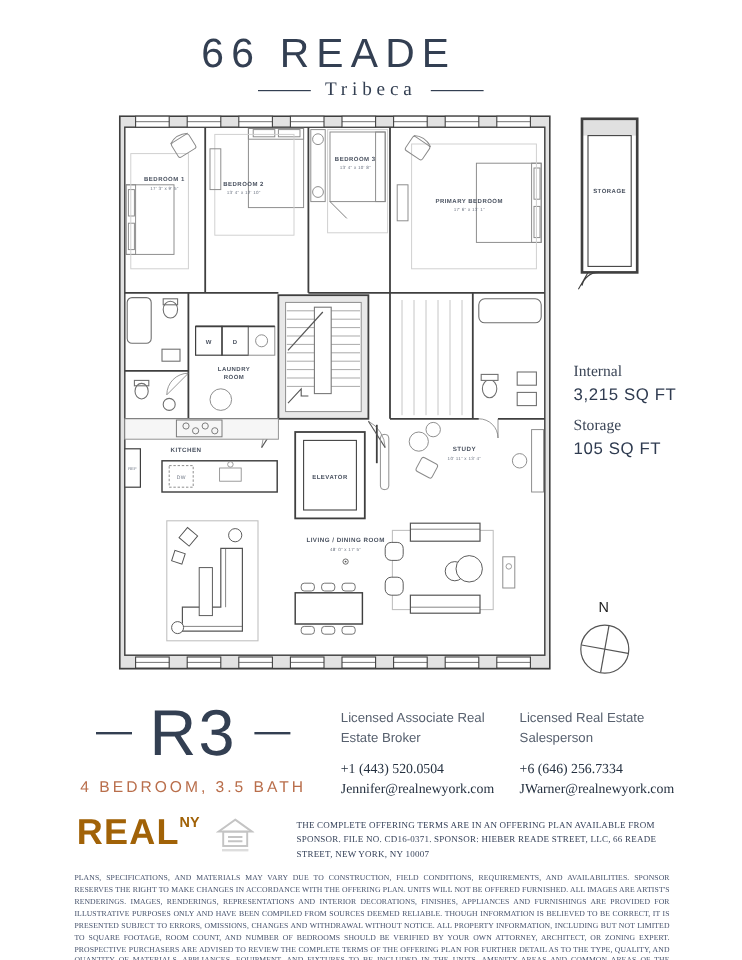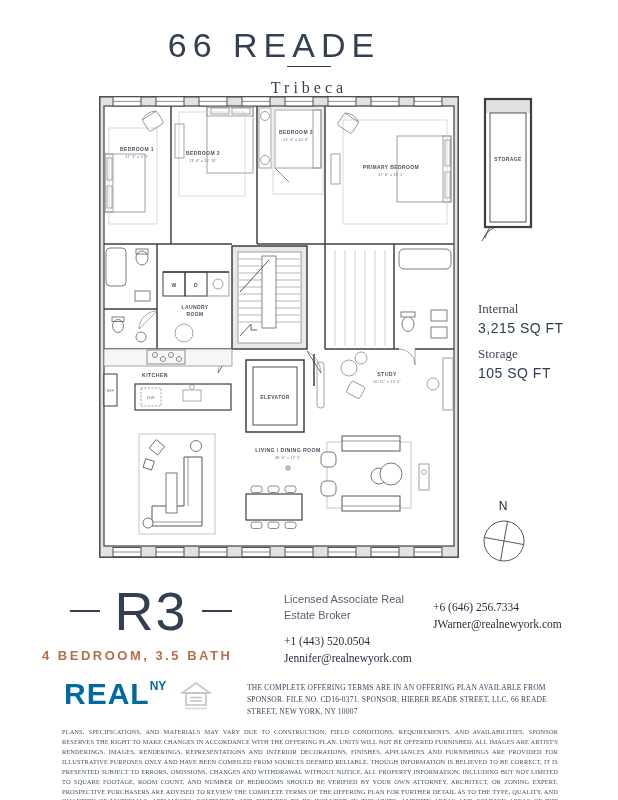--- a/index.html
+++ b/index.html
@@ -8,55 +8,55 @@
     position:relative; width:618px; height:800px; background:#ffffff;
     font-family:"Liberation Sans", sans-serif; overflow:hidden;
   }
   
   .bldg-title {
     position:absolute; top:26px; left:0; width:548px; text-align:center;
     font-size:34px; font-weight:500; letter-spacing:6px; color:#333f52;
   }
   .hood-row {
     position:absolute; top:66px; left:0; width:618px;
-    display:flex; align-items:center; justify-content:center; gap:12px;flex-direction:column;
+    display:flex; align-items:center; justify-content:center; gap:12px;
   }
   .hood-row .rule { width:44px; height:1px; background:#333f52; }
   .hood-name {
     font-family:"Liberation Serif", serif; font-size:16px; letter-spacing:4px; color:#333f52;
   }
   
   .plan-main { position:absolute; left:99px; top:96px; }
   .plan-storage { position:absolute; left:477px; top:97px; }
   .compass { position:absolute; left:479px; top:497px; }
   svg text { font-family:"Liberation Sans", sans-serif; }
   .room-label { fill:#4a5260; font-weight:bold; letter-spacing:.4px; }
   .room-dims  { fill:#6a7280; letter-spacing:.2px; }
   
   .area-block { position:absolute; left:478px; color:#2f3b50; }
   .area-label { font-family:"Liberation Serif", serif; font-size:13px; color:#3c4657; }
   .area-value { font-size:14px; letter-spacing:.5px; margin-top:3px; color:#2f3b50; }
   .area-internal { top:301px; }
   .area-storage  { top:346px; }
   
-  .unit { position:absolute; left:42px; top:584px; width:218px; text-align:left; }
+  .unit { position:absolute; left:52px; top:584px; width:218px; text-align:center; }
   .unit-name-row { display:flex; align-items:center; justify-content:center; gap:14px; }
   .unit-name-row .rule { width:30px; height:2px; background:#333f52; }
   .unit-name { font-size:54px; font-weight:500; letter-spacing:2px; color:#333f52; line-height:1; }
-  .unit-spec { margin-top:10px; font-size:13px; font-weight:bold; letter-spacing:2.5px; color:#b96e4b; }
+  .unit-spec { margin-top:10px; font-size:13px; font-weight:normal; letter-spacing:2.5px; color:#b96e4b; }
   
   .agent { position:absolute; top:590px; width:150px; }
   .agent.a0 { left:284px; }
   .agent.a1 { left:433px; }
   .agent-name { font-size:16px; font-weight:bold; color:#bd6f4c; letter-spacing:.3px; }
   .agent-title { margin-top:2px; font-size:11px; line-height:1.45; color:#57606e; width:135px; }
   .agent-contact { margin-top:9px; font-family:"Liberation Serif", serif; font-size:11.5px; line-height:1.5; color:#24303f; }
   .agent-contact a { color:#24303f; text-decoration:none; display:block; }
   
-  .brand { position:absolute; left:64px; top:679px; color:#0369a1; font-weight:bold; font-size:30px; letter-spacing:1px; line-height:1; }
+  .brand { position:absolute; left:64px; top:679px; color:#a16207; font-weight:bold; font-size:30px; letter-spacing:1px; line-height:1; }
   .brand sup { font-size:12px; letter-spacing:0; vertical-align:14px; }
   .eh-icon { position:absolute; left:180px; top:680px; }
   .offering {
     position:absolute; left:247px; top:682px; width:318px;
     font-family:"Liberation Serif", serif; font-size:7.5px; line-height:1.6;
     color:#39455c; letter-spacing:.2px;
   }
   .disclaimer {
     position:absolute; left:62px; top:727px; width:496px;
     font-family:"Liberation Serif", serif; font-size:6.4px; line-height:1.55;
@@ -416,20 +416,21 @@
   </div>
 
   <div class="agent a0">
     <div class="agent-title">Licensed Associate Real Estate Broker</div>
     <div class="agent-contact">
       <a href="#">+1 (443) 520.0504</a>
       <a href="#">Jennifer@realnewyork.com</a>
     </div>
   </div>
   <div class="agent a1">
+    <div class="agent-title">Licensed Real Estate Salesperson</div>
     <div class="agent-contact">
       <a href="#">+6 (646) 256.7334</a>
       <a href="#">JWarner@realnewyork.com</a>
     </div>
   </div>
 
   <div class="brand"><span>REAL</span><sup>NY</sup></div>
   <svg class="eh-icon" width="32" height="32" viewBox="0 0 32 32">
     <g fill="none" stroke="#c4c4c4" stroke-width="1.6">
       <path d="M16,3 L30,13 L2,13 Z"></path>

